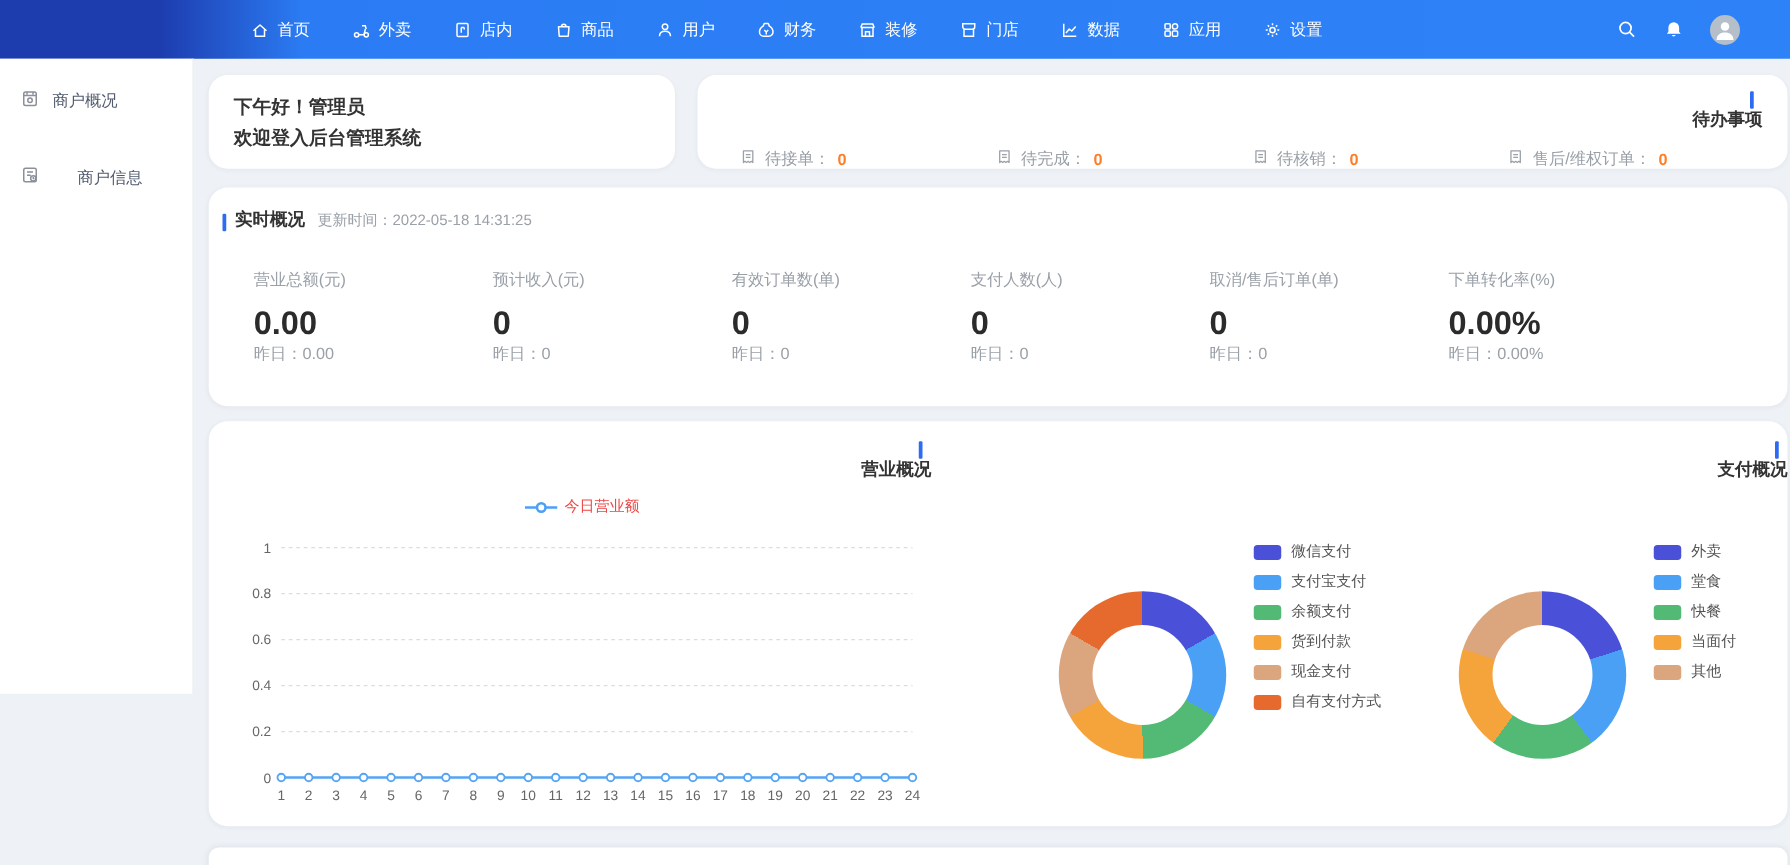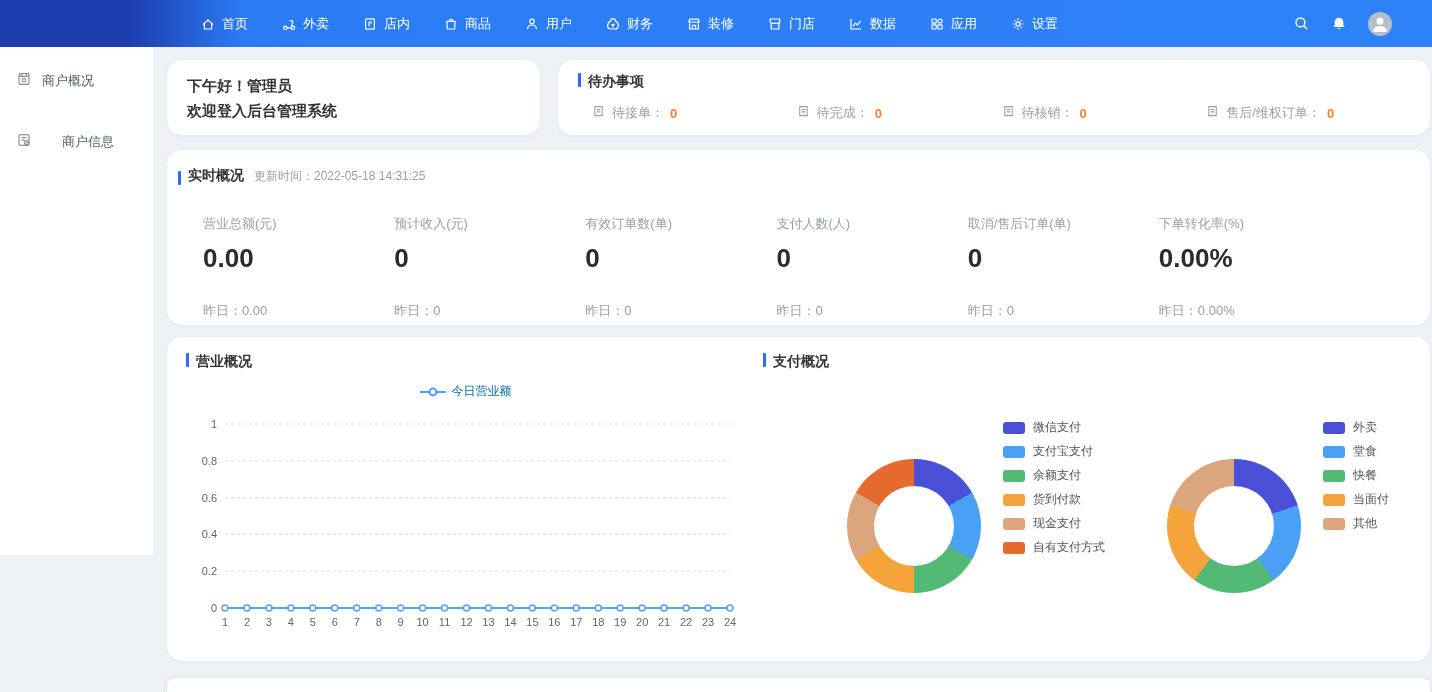--- a/index.html
+++ b/index.html
@@ -25,42 +25,42 @@
   .side-item + .side-item { margin-top:14px;gap:30px; }
   .main { flex:1; padding:13px 2px 0 12px; }
 
   .card { background:#fff; border-radius:15px; box-shadow:0 1px 4px rgba(31,45,61,.05); }
 
   
   .row1 { display:flex; gap:18px; height:75px; }
   .greeting { width:373px; padding:13px 20px; }
   .greeting div { font-size:15px; font-weight:bold; color:#333; line-height:25px; }
   .todo { flex:1; padding:13px 20px 0 20px; }
-  .sec-head { display:flex; align-items:flex-start; }
+  .sec-head { display:flex; align-items:flex-end;flex-direction:column; }
   .accent { width:3px; height:14px; background:#2d6bf3; border-radius:1px; margin-right:7px; }
   .sec-title { font-size:14px; font-weight:bold; color:#333; }
   .todo-items { display:flex; margin-top:13px; padding-left:13px; }
   .todo-item { flex:1; display:flex; align-items:center; gap:6px; font-size:13px; color:#9aa0a8; cursor:pointer; }
   .todo-item b { color:#ff7e28; font-size:13px; }
 
   
   .realtime { margin-top:15px; height:175px; padding:17px 0 0 11px; }
   .rt-head { display:flex; align-items:flex-end; }
   .rt-time { margin-left:10px; font-size:12px; color:#9aa0a8; }
   .stats { display:grid; grid-template-columns:repeat(6,1fr); margin:30px 80px 0 25px; }
   .stat .lbl { font-size:13px; color:#9aa0a8; }
-  .stat .val { font-size:26px; font-weight:bold; color:#2b2b2b; margin:10px 0 28px; }
+  .stat .val { font-size:26px; font-weight:bold; color:#2b2b2b; margin:10px 0 0; }
   .stat .yst { font-size:13px; color:#9aa0a8; }
 
   
   .charts { margin-top:12px; height:324px; display:flex; padding-top:16px; }
   .chart-left { width:578px; padding-left:19px; }
   .chart-right { flex:1; padding-left:18px; }
   .line-legend { display:flex; justify-content:center; align-items:center; gap:6px;
-    margin-top:12px; font-size:12px; color:#0369a1; cursor:pointer; }
+    margin-top:12px; font-size:12px; color:#ef4444; cursor:pointer; }
   .line-chart-wrap { margin-left:6px; margin-top:6px; }
   .pay-charts { display:flex; margin-top:48px; }
   .pay-group { display:flex; align-items:flex-start; }
   .g1 { margin-left:84px; } .g2 { margin-left:62px; }
   .donut { width:134px; height:134px; border-radius:50%; position:relative; margin-top:40px; }
   .donut::after { content:""; position:absolute; inset:27px; background:#fff; border-radius:50%; }
   .legend { margin-left:22px; display:flex; flex-direction:column; gap:7px; }
   .legend-item { display:flex; align-items:center; gap:8px; cursor:pointer; }
   .legend-chip { width:22px; height:12px; border-radius:3px; }
   .legend-label { font-size:12px; color:#555; }

